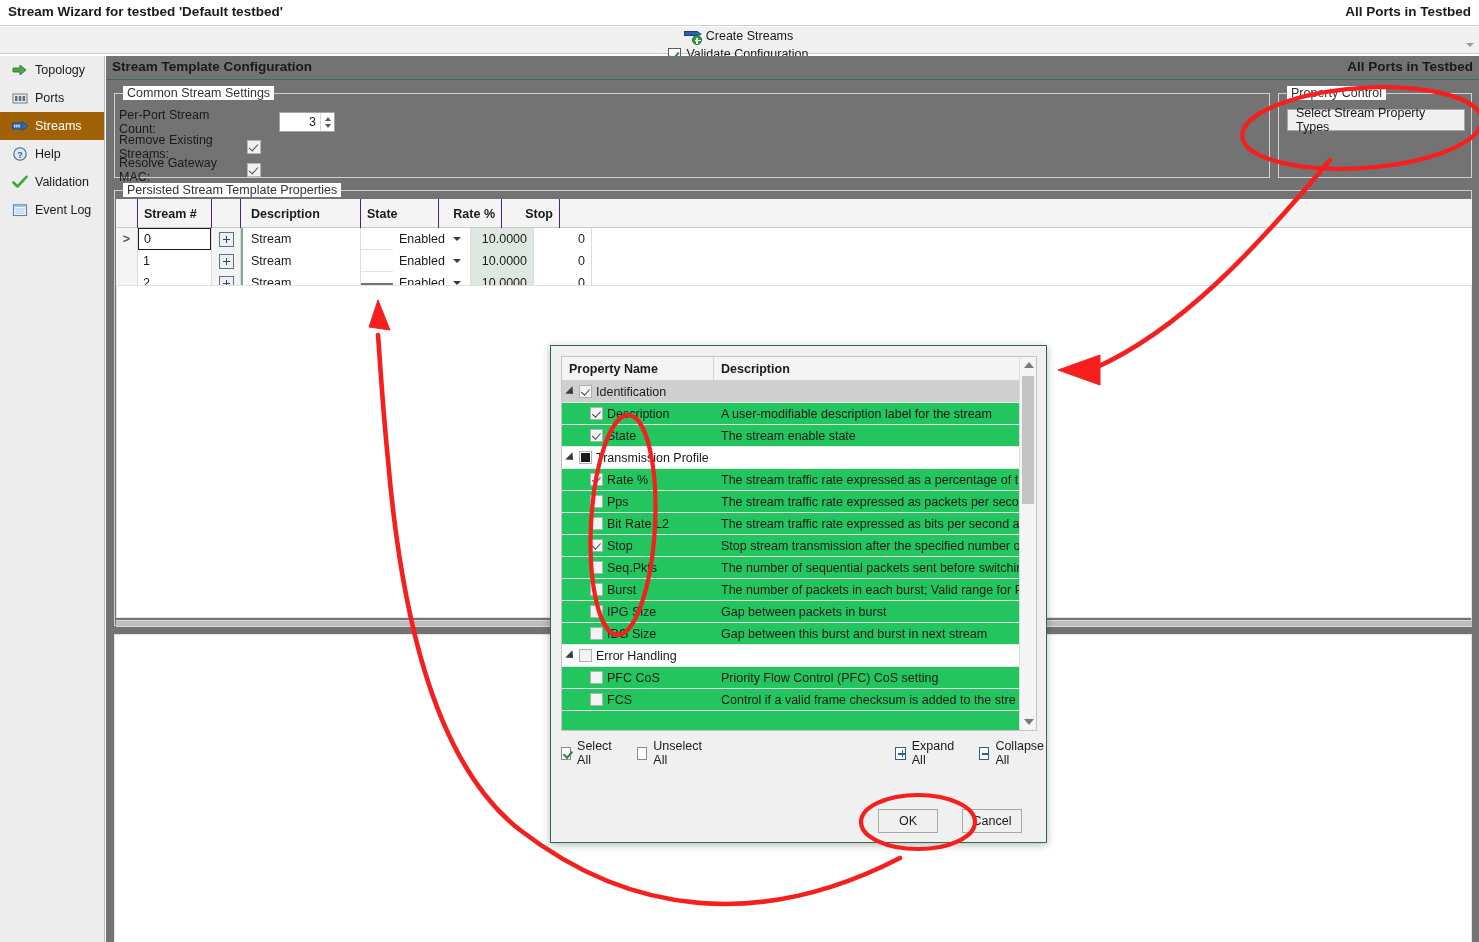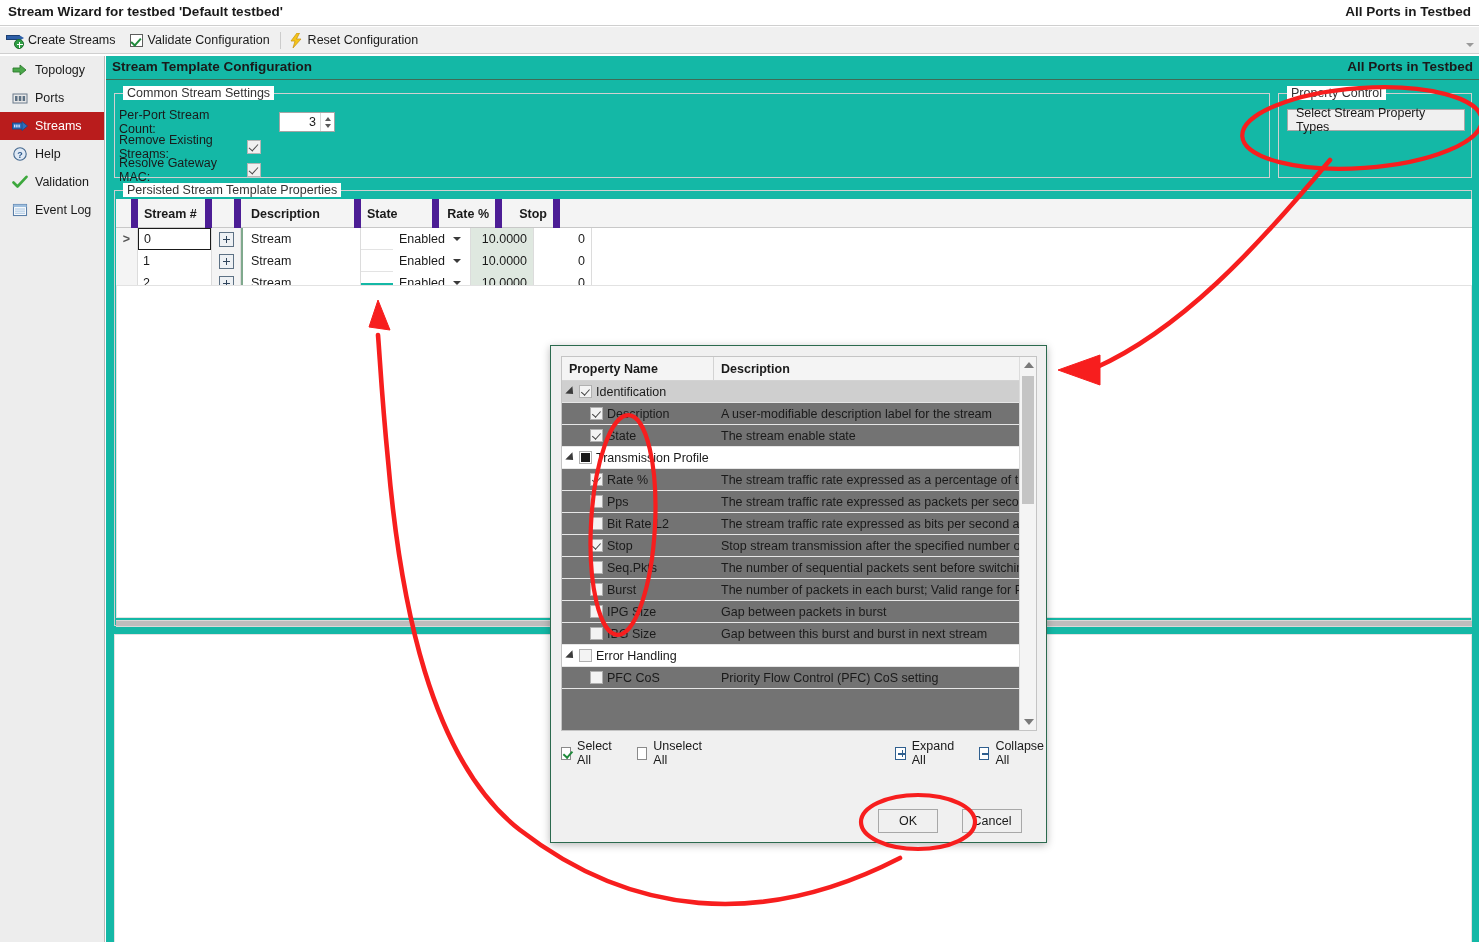--- a/index.html
+++ b/index.html
@@ -27,21 +27,21 @@
   .titlebar .tb-right {
     position: absolute; right: 8px; top: 4px;
     font-weight: bold; font-size: 13.5px; color: #1a1a1a;
   }
 
   
   .toolbar {
     position: absolute; left: 0; top: 27px; width: 1479px; height: 27px;
     background: #f0f0f0;
     border-bottom: 1px solid #cfcfcf;
-    display: flex; align-items: center;
+    display: flex; align-items: center; flex-direction: column;
   }
   .tb-item {
     display: flex; align-items: center; gap: 5px;
     padding: 2px 8px 2px 6px; height: 23px;
     font-size: 12.5px; color: #1a1a1a; cursor: default;
   }
   .tb-sep {
     width: 1px; height: 17px; background: #cccccc; margin: 0 2px;
   }
   .tb-overflow {
@@ -95,32 +95,32 @@
   .sidebar {
     position: absolute; left: 0; top: 56px; width: 105px; height: 886px;
     background: #ededed;
     border-right: 1px solid #b9b9b9;
   }
   .side-item {
     display: flex; align-items: center; gap: 7px;
     height: 28px; padding-left: 12px;
     font-size: 12.5px; color: #1a1a1a; cursor: default;
   }
-  .side-item.active { background: #b91c1c; color: #ffffff; }
+  .side-item.active { background: #a16207; color: #ffffff; }
 
   .si-ico { width: 16px; height: 14px; position: relative; flex: 0 0 16px; }
 
   .ico-topology svg, .ico-ports svg, .ico-help svg,
   .ico-validation svg, .ico-eventlog svg, .ico-streams svg { display:block; }
 
   
   .content {
     position: absolute; left: 106px; top: 56px;
     width: 1373px; height: 886px;
-    background: #14b8a6;
+    background: #737373;
   }
   .content-header {
     position: absolute; left: 0; top: 0; width: 1373px; height: 24px;
     border-bottom: 1px solid #3f6b56;
   }
   .ch-left { position: absolute; left: 6px; top: 3px; font-weight: bold; font-size: 13.5px; }
   .ch-right { position: absolute; right: 6px; top: 3px; font-weight: bold; font-size: 13.5px; }
 
   
   .groupbox {
@@ -182,21 +182,21 @@
     position: absolute; left: 1px; top: 8px; width: 1356px; height: 84px;
     background: #fff;
   }
   .grid-head {
     display: flex; height: 29px; background: #f4f4f4;
     border-bottom: 1px solid #c8c8c8;
   }
   .gh-cell {
     font-weight: bold; font-size: 12.5px; color: #1a1a1a;
     display: flex; align-items: center;
-    border-right: 7px solid #4c1d95; padding: 0 6px;
+    border-right: 1px solid #4c1d95; padding: 0 6px;
     height: 29px;
   }
   .gh-cell.num { justify-content: flex-end; }
   .grid-row {
     display: flex; height: 22px; border-bottom: 1px solid #e3e3e3;
   }
   .gr-cell {
     font-size: 12.5px; display: flex; align-items: center;
     border-right: 1px solid #dcdcdc; padding: 0 6px; height: 22px;
     background: #ffffff;
@@ -262,21 +262,21 @@
   }
   .dlg-max { position: relative; }
   .dlg-max::after {
     content:""; position:absolute; left:6px; top:8px; width:10px; height:9px;
     border: 1.4px solid #fff;
   }
 
   .dlg-body { position: relative; padding: 10px 10px 0 10px; }
   .prop-list {
     position: relative; width: 476px; height: 375px;
-    border: 1px solid #c4c4c4; background: #737373;
+    border: 1px solid #c4c4c4; background: #22c55e;
     display: flex;
   }
   .pl-main { width: 458px; height: 100%; overflow: hidden; }
   .pl-head {
     display: flex; height: 24px; background: #f4f4f4; border-bottom: 1px solid #d3d3d3;
   }
   .plh-cell { font-weight: bold; font-size: 12.5px; display:flex; align-items:center; padding-left: 7px; }
   .plh-cell.c1 { width: 152px; border-right: 1px solid #d3d3d3; }
   .plh-cell.c2 { flex: 1; }
 
@@ -715,20 +715,28 @@
 
           <div class="pl-row">
             <div class="pl-name">
               <span class="indent"></span>
               <span class="cb"></span>
               <span class="pl-label">PFC CoS</span>
             </div>
             <div class="pl-desc">Priority Flow Control (PFC) CoS setting</div>
           </div>
 
+          <div class="pl-row">
+            <div class="pl-name">
+              <span class="indent"></span>
+              <span class="cb"></span>
+              <span class="pl-label">FCS</span>
+            </div>
+            <div class="pl-desc">Control if a valid frame checksum is added to the stre</div>
+          </div>
         </div>
 
         <div class="pl-scroll">
           <span class="sb-arrow up">
               <i></i>
             </span>
           <span class="sb-thumb"></span>
           <span class="sb-arrow dn">
               <i></i>
             </span>

